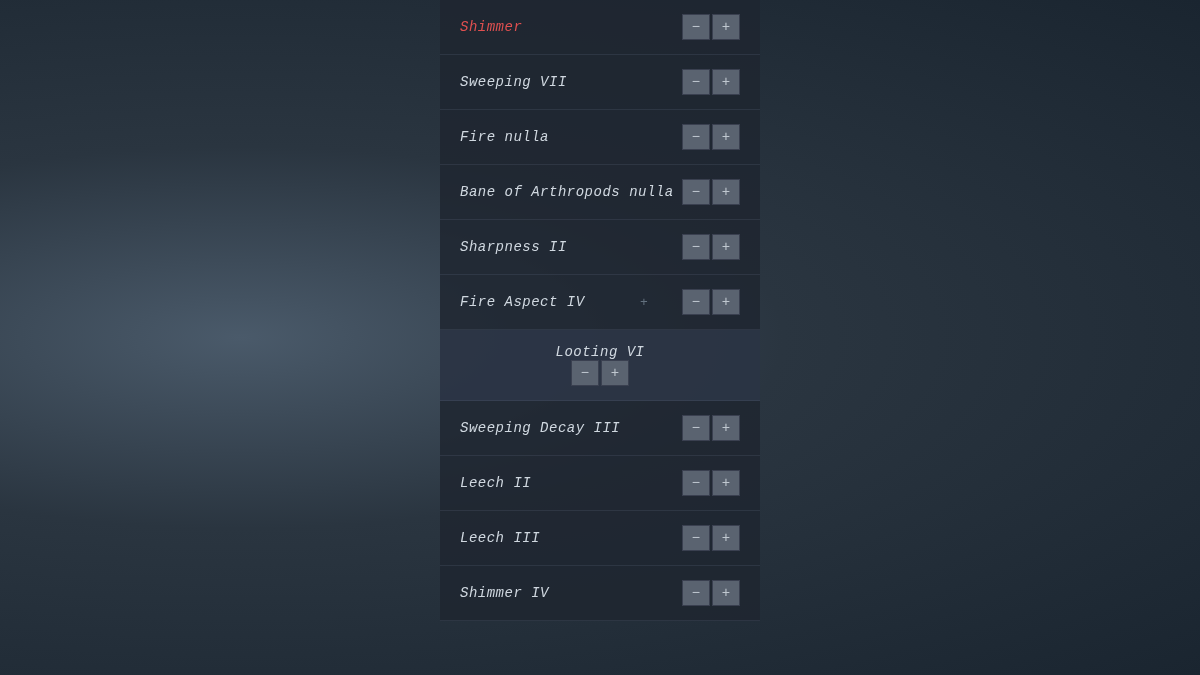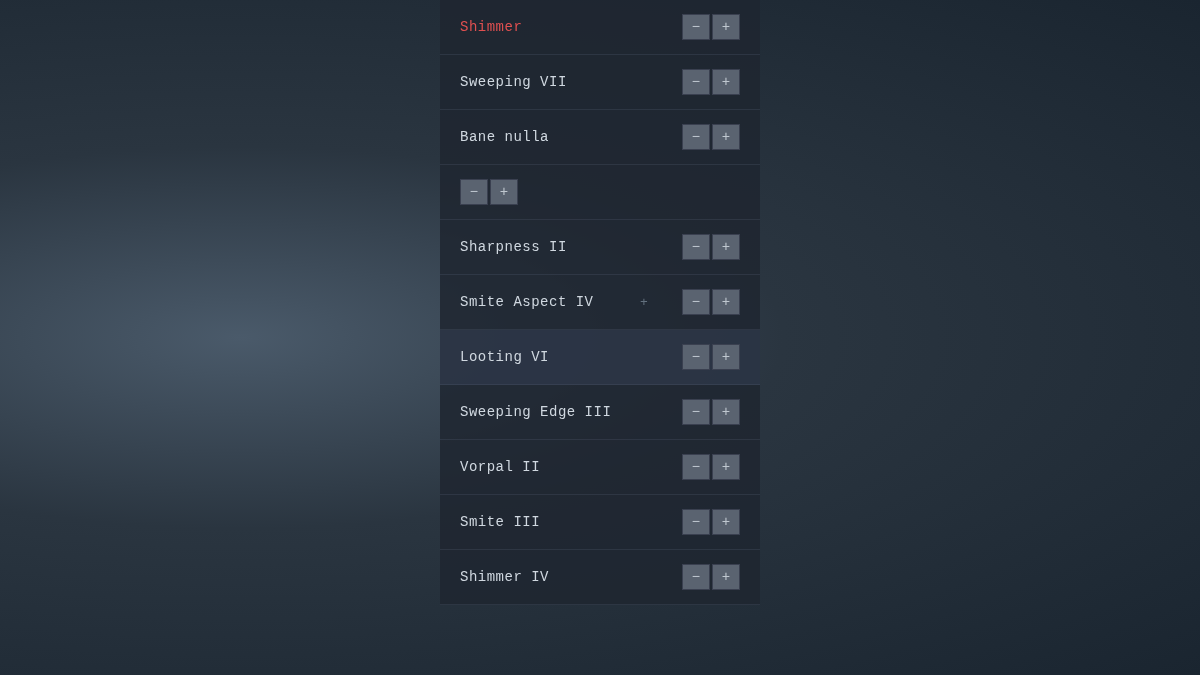--- a/index.html
+++ b/index.html
@@ -26,26 +26,28 @@
       display: flex;
       align-items: center;
       justify-content: space-between;
       padding: 14px 20px;
       border-bottom: 1px solid rgba(80, 90, 110, 0.3);
       position: relative;
     }
 
     .enchant-row.highlighted {
       background: rgba(50, 60, 80, 0.6);
+      flex-direction: column;
     }
 
     .enchant-name {
       font-size: 14px;
       color: #d0d8e0;
       letter-spacing: 0.5px;
+      font-style: italic;
     }
 
     .enchant-name.red {
       color: #e05050;
     }
 
     .btn-group {
       display: flex;
       gap: 2px;
     }
@@ -93,70 +95,71 @@
       </div>
     </div>
     <div class="enchant-row">
       <span class="enchant-name">Sweeping VII</span>
       <div class="btn-group">
         <button class="btn minus">−</button>
         <button class="btn plus">+</button>
       </div>
     </div>
     <div class="enchant-row">
-      <span class="enchant-name">Bane nulla</span>
+      <span class="enchant-name">Fire nulla</span>
       <div class="btn-group">
         <button class="btn minus">−</button>
         <button class="btn plus">+</button>
       </div>
     </div>
     <div class="enchant-row">
+      <span class="enchant-name">Bane of Arthropods nulla</span>
       <div class="btn-group">
         <button class="btn minus">−</button>
         <button class="btn plus">+</button>
       </div>
     </div>
     <div class="enchant-row">
       <span class="enchant-name">Sharpness II</span>
       <div class="btn-group">
         <button class="btn minus">−</button>
         <button class="btn plus">+</button>
       </div>
     </div>
     <div class="enchant-row">
       <span class="plus-icon">+</span>
-      <span class="enchant-name">Smite Aspect IV</span>
+      <span class="enchant-name">Fire Aspect IV</span>
       <div class="btn-group">
         <button class="btn minus">−</button>
         <button class="btn plus">+</button>
       </div>
     </div>
     <div class="enchant-row highlighted">
       <span class="enchant-name">Looting VI</span>
       <div class="btn-group">
         <button class="btn minus">−</button>
         <button class="btn plus">+</button>
       </div>
     </div>
     <div class="enchant-row">
-      <span class="enchant-name">Sweeping Edge III</span>
+      <span class="enchant-name">Sweeping Decay III</span>
       <div class="btn-group">
         <button class="btn minus">−</button>
         <button class="btn plus">+</button>
       </div>
     </div>
     <div class="enchant-row">
-      <span class="enchant-name">Vorpal II</span>
+      <span class="enchant-name">Leech II</span>
       <div class="btn-group">
         <button class="btn minus">−</button>
         <button class="btn plus">+</button>
       </div>
     </div>
     <div class="enchant-row">
-      <span class="enchant-name">Smite III</span>
+      <span class="enchant-name">Leech III</span>
       <div class="btn-group">
         <button class="btn minus">−</button>
         <button class="btn plus">+</button>
       </div>
     </div>
     <div class="enchant-row">
       <span class="enchant-name">Shimmer IV</span>
       <div class="btn-group">
         <button class="btn minus">−</button>
         <button class="btn plus">+</button>

